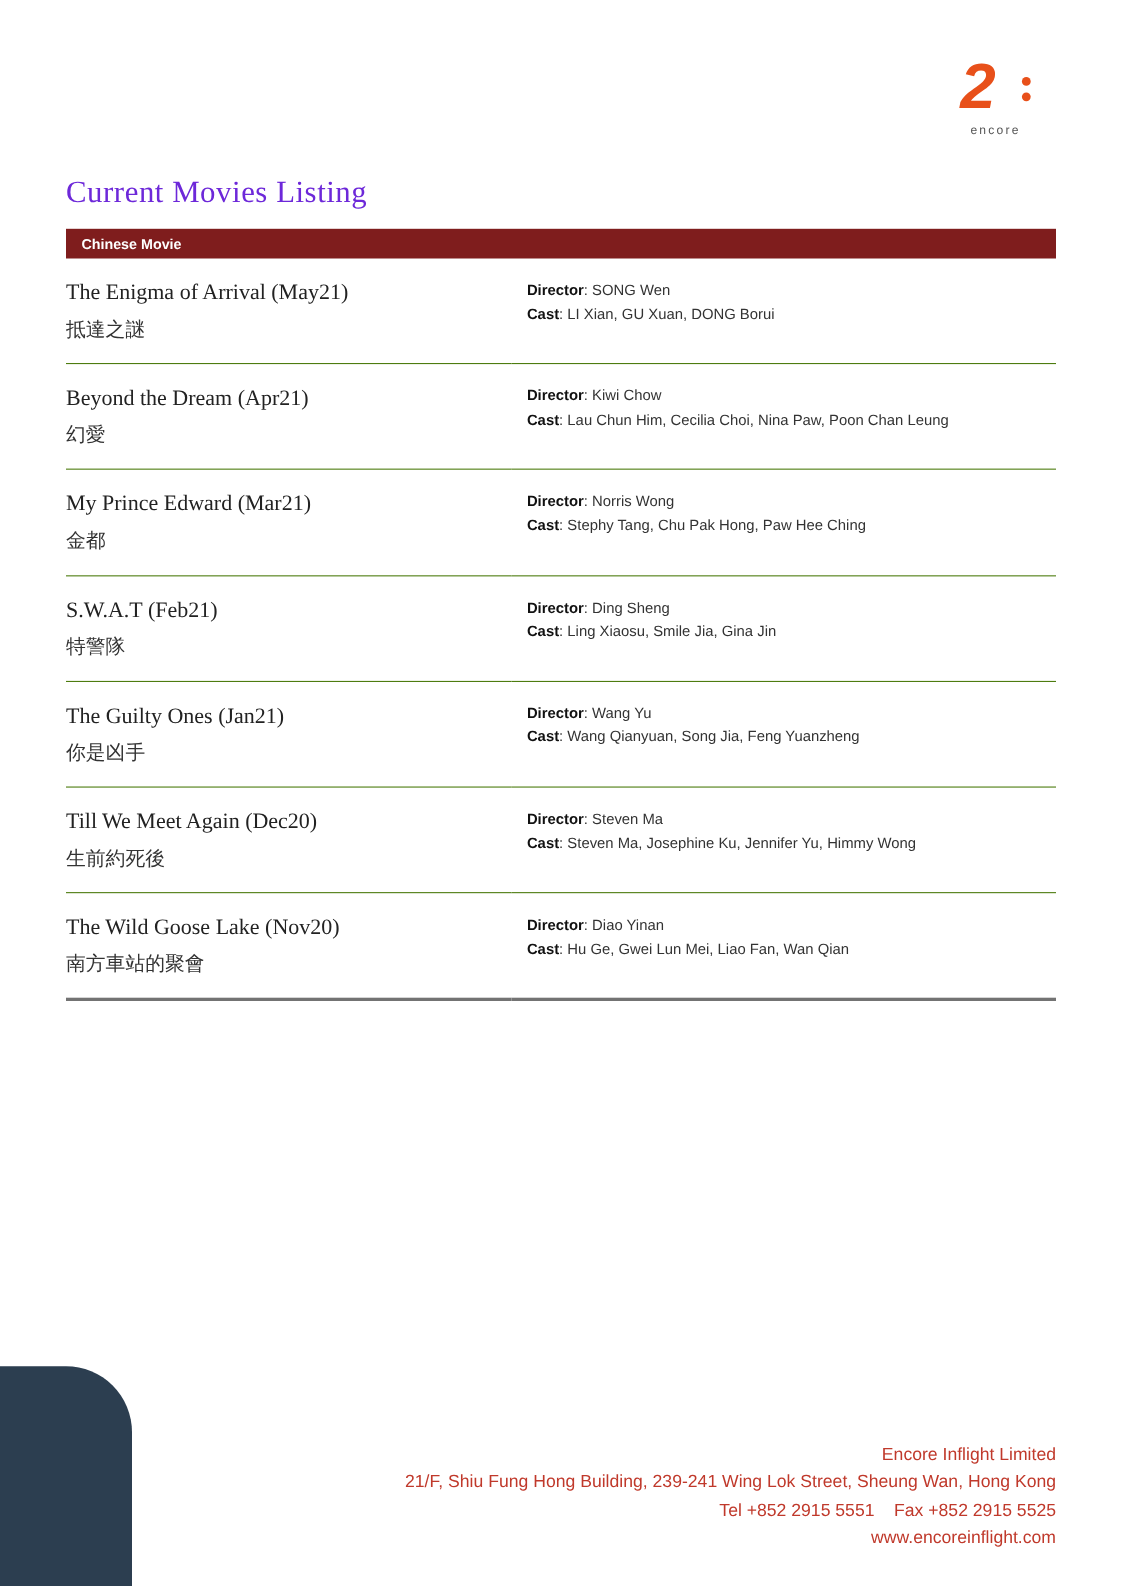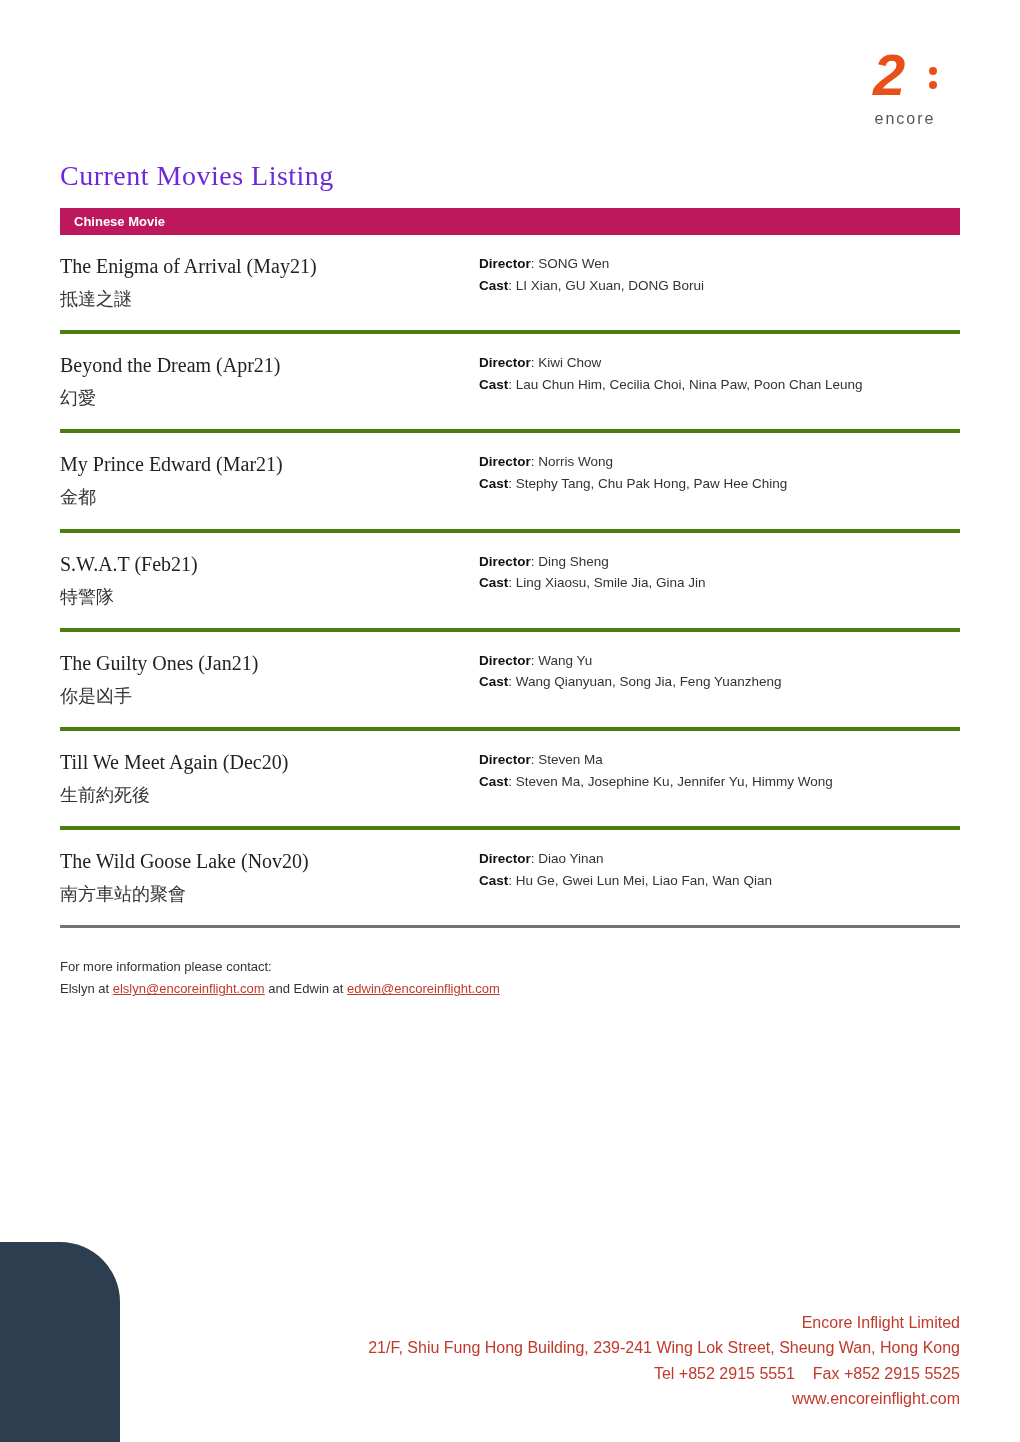--- a/index.html
+++ b/index.html
@@ -47,57 +47,57 @@
       justify-content: center;
     }
 
     .logo-icon {
       width: 80px;
       height: 65px;
       position: relative;
     }
 
     .logo-text {
-      font-size: 16px;
+      font-size: 11px;
       color: #555;
       letter-spacing: 2px;
       margin-top: 2px;
       font-family: Arial, sans-serif;
     }
 
     
     .page-title {
       font-size: 28px;
       font-weight: 400;
       color: #6d28d9;
       margin-bottom: 16px;
       font-family: Georgia, 'Times New Roman', serif;
       letter-spacing: 0.5px;
     }
 
     
     .section-header {
-      background: #be185d;
+      background: #7f1d1d;
       color: #fff;
       font-size: 13px;
       font-weight: bold;
       padding: 6px 14px;
       margin-bottom: 0;
       display: flex;
       align-items: center;
     }
 
     
     .movies-table {
       width: 100%;
       border-collapse: collapse;
     }
 
     .movies-table tr {
-      border-bottom: 4px solid #4d7c0f;
+      border-bottom: 1px solid #4d7c0f;
     }
 
     .movies-table tr:last-child {
       border-bottom: 3px solid #737373;
     }
 
     .movie-title-cell {
       width: 45%;
       padding: 18px 14px 18px 0;
       vertical-align: top;
@@ -231,26 +231,20 @@
         <tr>
           <td class="movie-title-cell">
             <div class="movie-english-title">The Wild Goose Lake (Nov20)</div>
             <div class="movie-chinese-title">南方車站的聚會</div>
           </td>
           <td class="movie-info-cell"><span class="label">Director</span>: <span>Diao Yinan</span><br><span class="label">Cast</span>: <span>Hu Ge, Gwei Lun Mei, Liao Fan, Wan Qian</span></td>
         </tr>
       </tbody>
   </table>
 
-  <div class="footer-contact">
-    <div>For more information please contact:</div>
-    <div>
-      <span>Elslyn at </span><a href="#">elslyn@encoreinflight.com</a><span> and Edwin at </span><a href="#">edwin@encoreinflight.com</a>
-    </div>
-  </div>
 
 </div>
 
 <div class="company-footer">
   <div>Encore Inflight Limited</div>
   <div>21/F, Shiu Fung Hong Building, 239-241 Wing Lok Street, Sheung Wan, Hong Kong</div>
   <div>
     <span>Tel +852 2915 5551</span>&nbsp;&nbsp;&nbsp;&nbsp;<span>Fax +852 2915 5525</span>
   </div>
   <div>www.encoreinflight.com</div>

